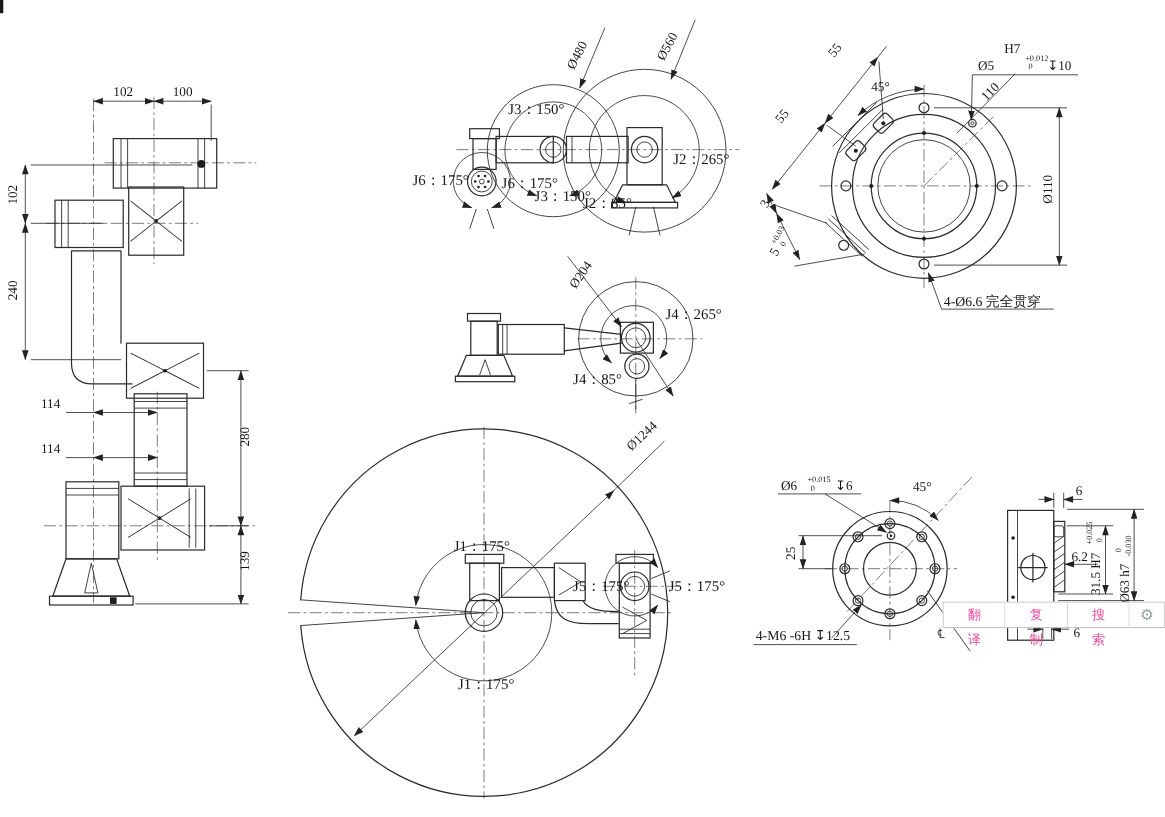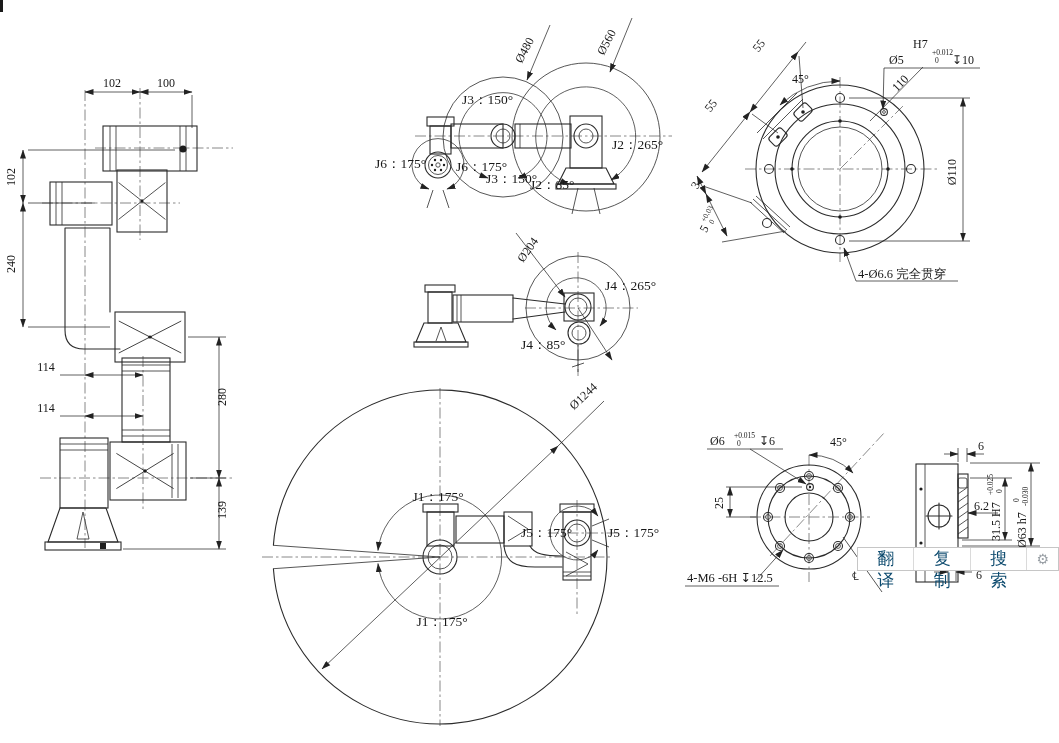--- a/index.html
+++ b/index.html
@@ -11,21 +11,21 @@
   .dimln{stroke:#2b2b2b;stroke-width:0.75;fill:none;}
   .cl{stroke:#6b6b6b;stroke-width:0.8;fill:none;stroke-dasharray:11 3 2.5 3;}
   .dot{fill:#1d1d1d;}
   text{fill:#171717;}
   .dim{font-size:12px;}
   .jl{font-size:13.5px;}
   .sup{font-size:7.5px;}
   .cn{font-size:12.5px;}
   .popup{position:absolute;left:857px;top:547px;height:24px;display:flex;align-items:stretch;
          background:#fff;border:1px solid #c6c6c6;box-sizing:border-box;z-index:5;}
-  .pitem{font-family:"Liberation Sans", sans-serif;font-size:17px;color:#0c4a6e;background:#fff;
+  .pitem{font-family:"Liberation Sans", sans-serif;font-size:12px;color:#ec4899;background:#fff;
          border:none;border-right:1px solid #dadada;padding:0 16px;line-height:22px;cursor:default;}
   .pitem:last-child{border-right:none;}
   .gearbtn{padding:0 9px;color:#9aa0a6;font-size:14px;line-height:22px;}
   .sliver{position:absolute;left:0;top:0;width:3px;height:12px;background:#1a1a1a;}
 </style>
 </head>
 <body>
 
 <div id="stage">
 <div class="sliver"></div>

